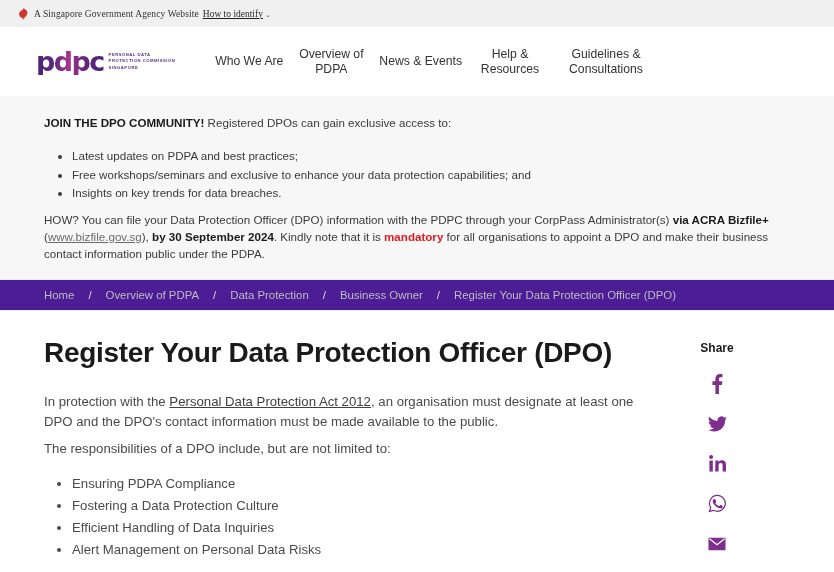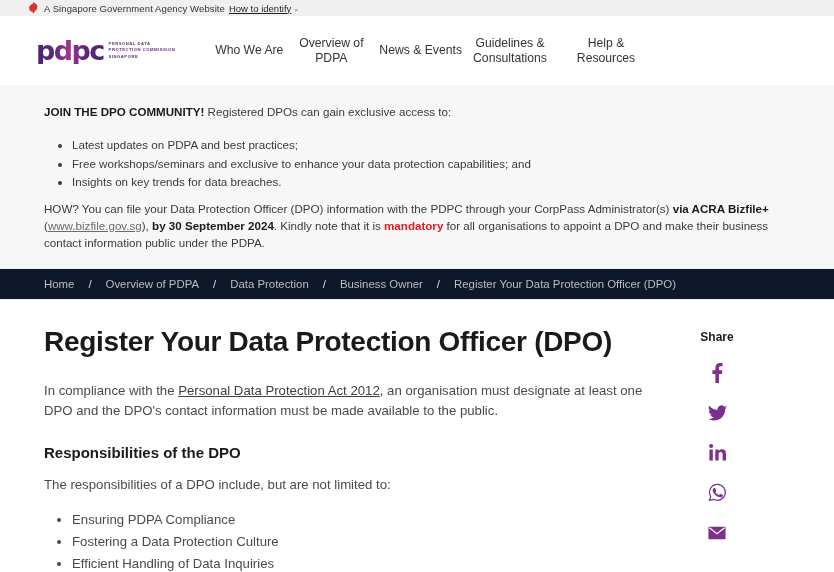--- a/index.html
+++ b/index.html
@@ -8,27 +8,28 @@
     margin: 0; padding: 0;
     width: 834px; height: 572px;
     overflow: hidden;
     background: #ffffff;
     font-family: "Liberation Sans", sans-serif;
     -webkit-font-smoothing: antialiased;
   }
 
   
   .gov-bar {
-    height: 16px;
+    height: 27px;
     background: #f0f0f0;
     display: flex;
     align-items: center;
-    padding-left: 28px;
+    padding-left: 18px;
     font-size: 9.5px;
     color: #333333;
+    font-family: Liberation Serif, serif;
   }
   .gov-bar .lion {
     width: 11px; height: 12px;
     margin-right: 5px;
     display: inline-block;
     flex: 0 0 auto;
   }
   .gov-bar .gov-text { letter-spacing: .1px; }
   .gov-bar .identify {
     margin-left: 4px;
@@ -119,21 +120,21 @@
     color: #6b6b6b;
     text-decoration: underline;
   }
   .mandatory { color: #e01b24; font-weight: 700; }
 
   
   .crumb-strip {
     border-top: 1px solid #ededed;
     border-bottom: 1px solid #ededed;
     padding: 9px 44px;
-    background: #0f172a;
+    background: #4c1d95;
   }
   .crumb {
     display: flex;
     align-items: center;
     font-size: 11.4px;
     color: #bdbdbd;
     flex-wrap: nowrap;
   }
   .crumb a { color: #bdbdbd; text-decoration: none; cursor: pointer; white-space: nowrap; }
   .crumb .sep { margin: 0 14px; color: #d8d8d8; }
@@ -227,22 +228,22 @@
     <span class="logo-words">
       <div>Personal Data</div>
       <div>Protection Commission</div>
       <div>Singapore</div>
     </span>
   </div>
   <nav class="main-nav">
     <div class="nav-item">Who We Are</div>
     <div class="nav-item">Overview of PDPA</div>
     <div class="nav-item">News &amp; Events</div>
+    <div class="nav-item">Help &amp; Resources</div>
     <div class="nav-item">Guidelines &amp; Consultations</div>
-    <div class="nav-item">Help &amp; Resources</div>
   </nav>
 </header>
 
 <section class="dpo-banner">
   <p class="lead">
     <b>JOIN THE DPO COMMUNITY!</b><span> Registered DPOs can gain exclusive access to:</span>
   </p>
   <ul>
     <li>Latest updates on PDPA and best practices;</li>
     <li>Free workshops/seminars and exclusive to enhance your data protection capabilities; and</li>
@@ -264,23 +265,22 @@
     <a href="#">Business Owner</a>
     <span class="sep">/</span>
     <span class="current">Register Your Data Protection Officer (DPO)</span>
   </div>
 </div>
 
 <div class="content-row">
   <main class="article">
     <h1>Register Your Data Protection Officer (DPO)</h1>
     <p class="intro">
-      <span>In compliance with the </span><a href="#" class="inline-link">Personal Data Protection Act 2012</a><span>, an organisation must designate at least one DPO and the DPO's contact information must be made available to the public.</span>
+      <span>In protection with the </span><a href="#" class="inline-link">Personal Data Protection Act 2012</a><span>, an organisation must designate at least one DPO and the DPO's contact information must be made available to the public.</span>
     </p>
-    <h2>Responsibilities of the DPO</h2>
     <p>The responsibilities of a DPO include, but are not limited to:</p>
     <ul>
       <li>Ensuring PDPA Compliance</li>
       <li>Fostering a Data Protection Culture</li>
       <li>Efficient Handling of Data Inquiries</li>
       <li>Alert Management on Personal Data Risks</li>
 
     </ul>
 
   </main>

